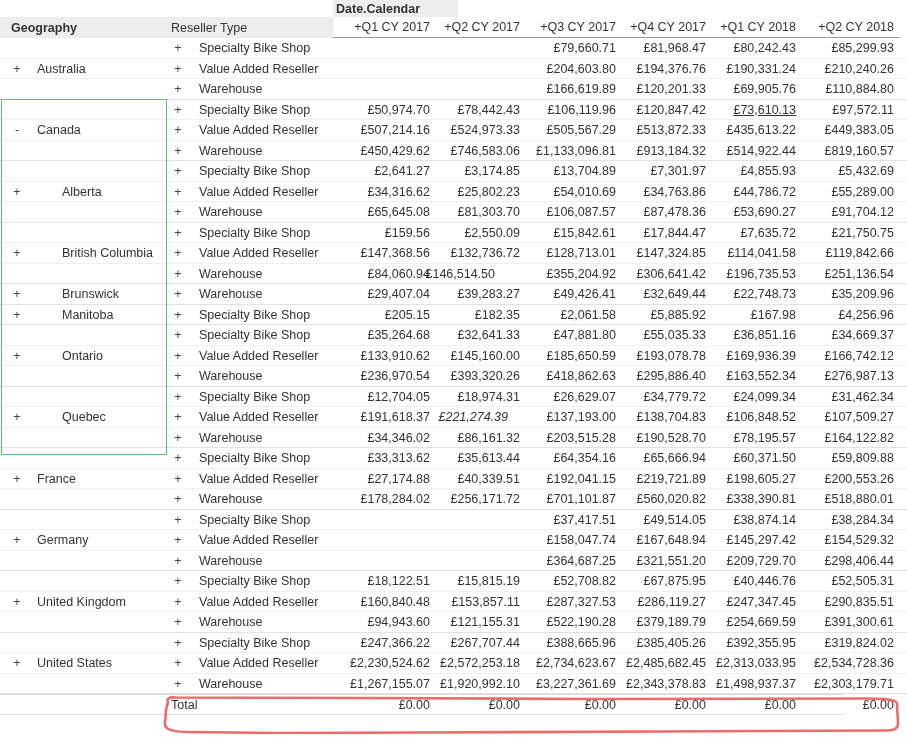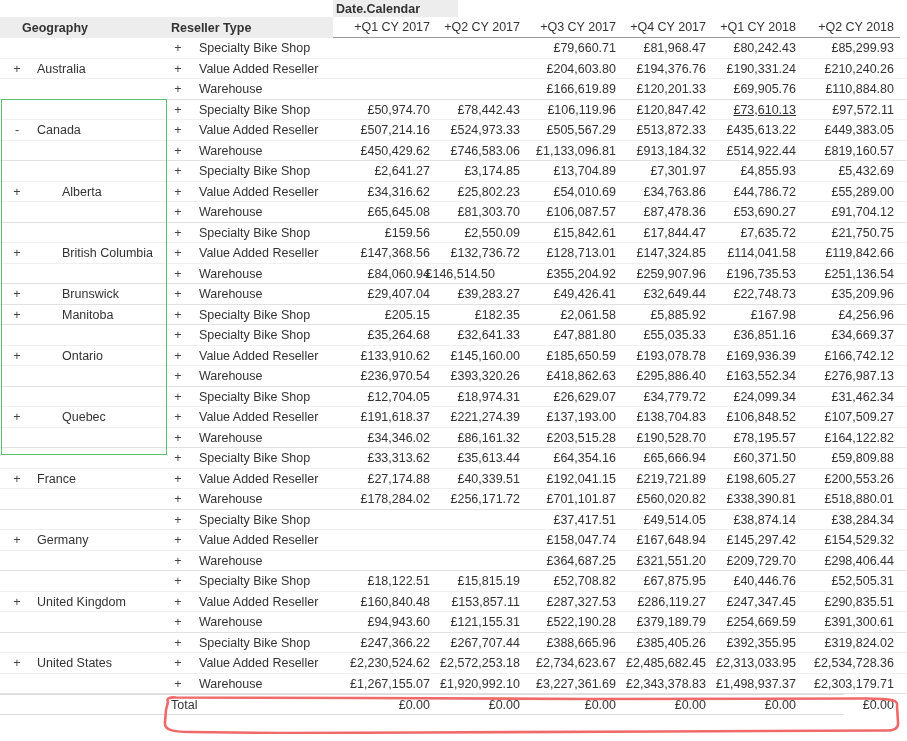--- a/index.html
+++ b/index.html
@@ -20,25 +20,25 @@
     background:#ededed;color:#333;font-weight:bold;font-size:12.5px;
     display:flex;align-items:center;padding-left:3px;box-sizing:border-box;
   }
   .hdr-row{
     position:absolute;left:0;top:17px;width:907px;height:21px;
     background:#ffffff;
   }
   .hdr-geo{
     position:absolute;left:0px;top:0px;width:166px;height:21px;
     background:#ededed;font-weight:bold;display:flex;align-items:center;
-    padding-left:22px;box-sizing:border-box;
+    padding-left:11px;box-sizing:border-box;
   }
   .hdr-rtype{
     position:absolute;left:166px;top:0px;width:167px;height:21px;
-    background:#ededed;font-weight:bold;display:flex;align-items:center;
+    background:#ededed;font-weight:normal;display:flex;align-items:center;
     padding-left:5px;box-sizing:border-box;
   }
   .hdr-q{
     position:absolute;top:0px;height:21px;
     display:flex;align-items:center;justify-content:flex-end;
     padding-right:6px;box-sizing:border-box;font-weight:normal;color:#333;
     border-bottom:1px solid #9b9b9b;
   }
 
   
@@ -233,21 +233,21 @@
         <span class="val" style="left: 622px; width: 90px;">£147,324.85</span>
         <span class="val" style="left: 712px; width: 90px;">£114,041.58</span>
         <span class="val" style="left: 802px; width: 98px;">£119,842.66</span>
       </div>
       <div class="row group-end">
         <span class="cell-rt-plus">+</span>
         <span class="cell-rt-label">Warehouse</span>
         <span class="val" style="left: 333px; width: 103px;">£84,060.94</span>
         <span class="val" style="left: 411px; width: 90px;">£146,514.50</span>
         <span class="val" style="left: 526px; width: 96px;">£355,204.92</span>
-        <span class="val" style="left: 622px; width: 90px;">£259,907.96</span>
+        <span class="val" style="left: 622px; width: 90px;">£306,641.42</span>
         <span class="val" style="left: 712px; width: 90px;">£196,735.53</span>
         <span class="val" style="left: 802px; width: 98px;">£251,136.54</span>
       </div>
       <div class="row group-end">
         <span class="cell-geo-plus">+</span>
         <span class="cell-geo-label lvl2">Brunswick</span>
         <span class="cell-rt-plus">+</span>
         <span class="cell-rt-label">Warehouse</span>
         <span class="val" style="left: 333px; width: 103px;">£29,407.04</span>
         <span class="val" style="left: 436px; width: 90px;">£39,283.27</span>
@@ -309,21 +309,21 @@
         <span class="val" style="left: 622px; width: 90px;">£34,779.72</span>
         <span class="val" style="left: 712px; width: 90px;">£24,099.34</span>
         <span class="val" style="left: 802px; width: 98px;">£31,462.34</span>
       </div>
       <div class="row">
         <span class="cell-geo-plus">+</span>
         <span class="cell-geo-label lvl2">Quebec</span>
         <span class="cell-rt-plus">+</span>
         <span class="cell-rt-label">Value Added Reseller</span>
         <span class="val" style="left: 333px; width: 103px;">£191,618.37</span>
-        <span class="val" style="left: 436px; width: 90px;">£221,274.39</span>
+        <span class="val" style="left: 424px; width: 90px; font-style: italic;">£221,274.39</span>
         <span class="val" style="left: 526px; width: 96px;">£137,193.00</span>
         <span class="val" style="left: 622px; width: 90px;">£138,704.83</span>
         <span class="val" style="left: 712px; width: 90px;">£106,848.52</span>
         <span class="val" style="left: 802px; width: 98px;">£107,509.27</span>
       </div>
       <div class="row group-end">
         <span class="cell-rt-plus">+</span>
         <span class="cell-rt-label">Warehouse</span>
         <span class="val" style="left: 333px; width: 103px;">£34,346.02</span>
         <span class="val" style="left: 436px; width: 90px;">£86,161.32</span>

